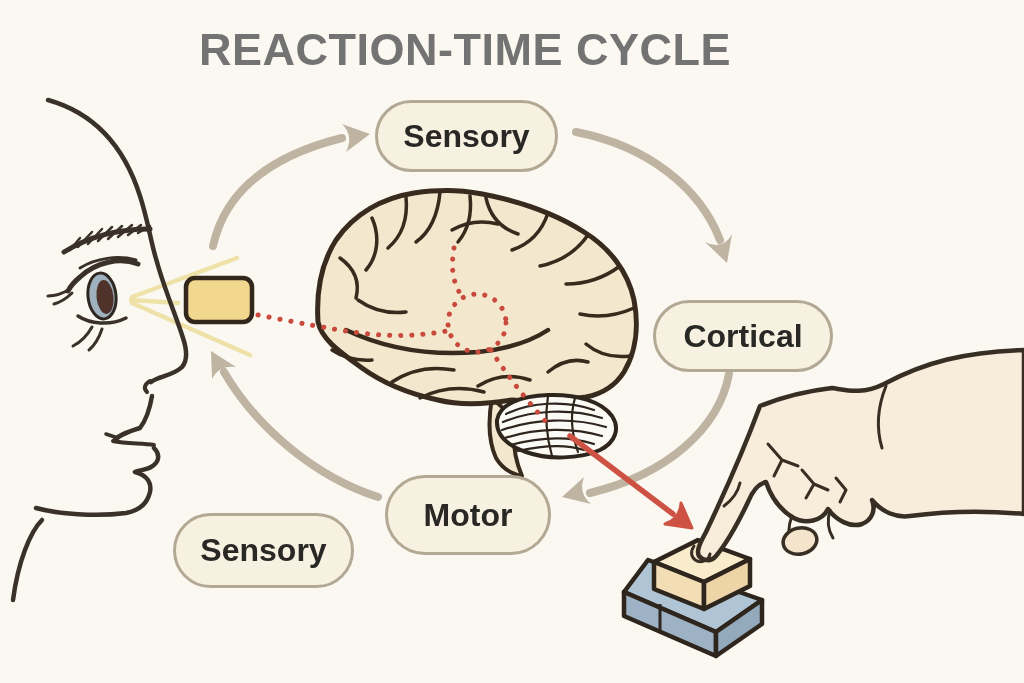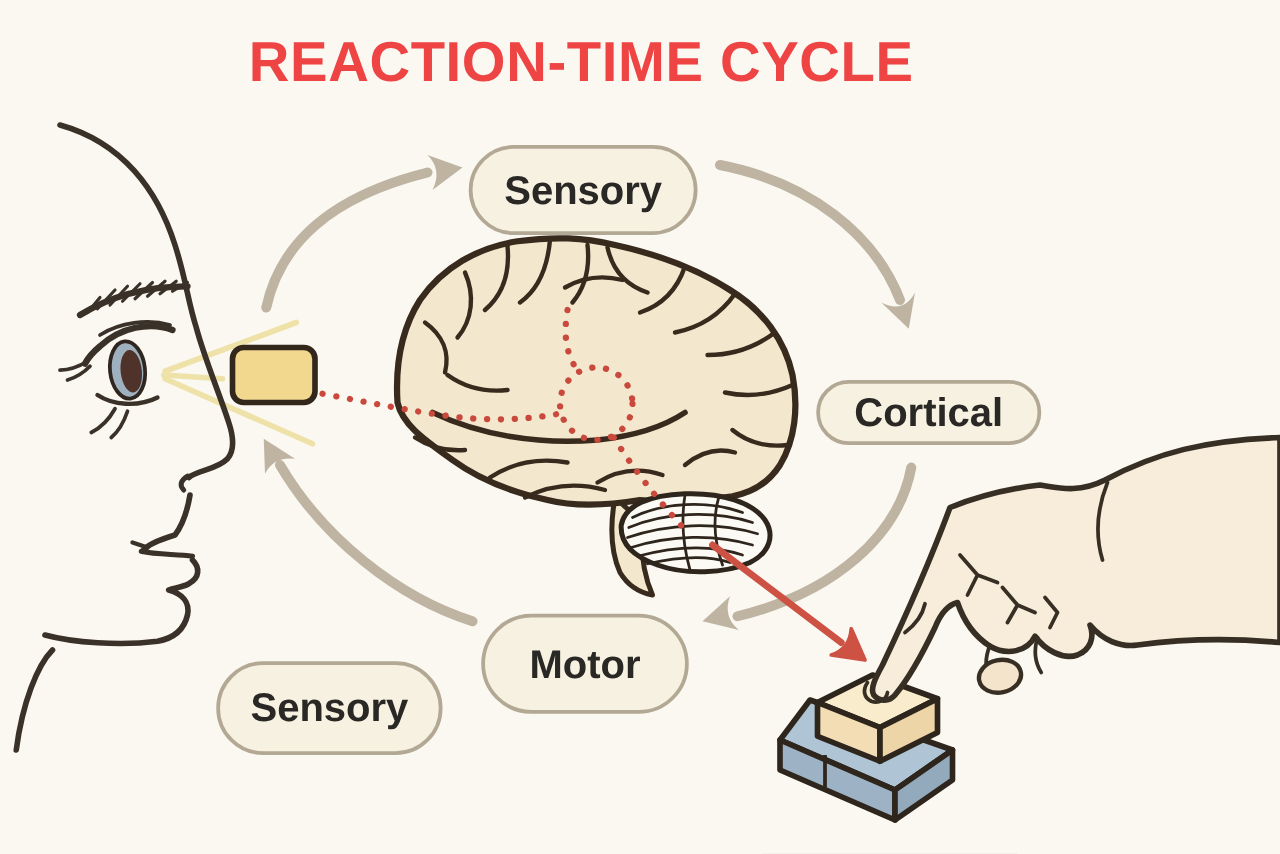--- a/index.html
+++ b/index.html
@@ -8,35 +8,34 @@
     width:1024px;height:683px;
     background:#faf8f1;
     overflow:hidden;
     font-family:"Liberation Sans", sans-serif;
   }
   .stage svg{position:absolute;inset:0;}
   .title{
     position:absolute;top:24px;left:150px;width:630px;
     text-align:center;
     font-size:45px;font-weight:bold;letter-spacing:.5px;
-    color:#ef4444;
+    color:#737373;
   }
   .pill{
     position:absolute;
     display:flex;align-items:center;justify-content:center;
     background:#f7f1e2;
     border:3px solid #b3a894;
     border-radius:44px;
     color:#2a2825;
     font-size:32px;font-weight:600;
     box-sizing:border-box;
-    margin-top:16px;
   }
   .pill-sensory-top {left:375px;top:100px;width:183px;height:72px;}
-  .pill-cortical    {left:653px;top:288px;width:180px;height:52px;}
+  .pill-cortical    {left:653px;top:300px;width:180px;height:72px;}
   .pill-motor       {left:385px;top:475px;width:166px;height:80px;}
   .pill-sensory-bot {left:173px;top:513px;width:181px;height:75px;}
 </style>
 </head>
 <body>
 
 <div class="stage">
 
   <svg viewBox="0 0 1024 683" width="1024" height="683">
 

